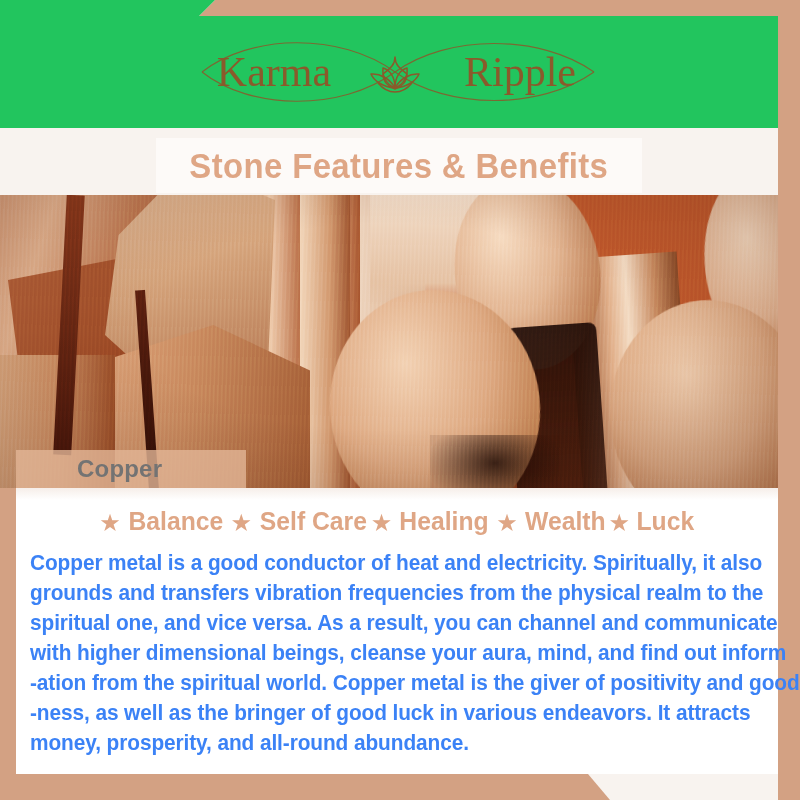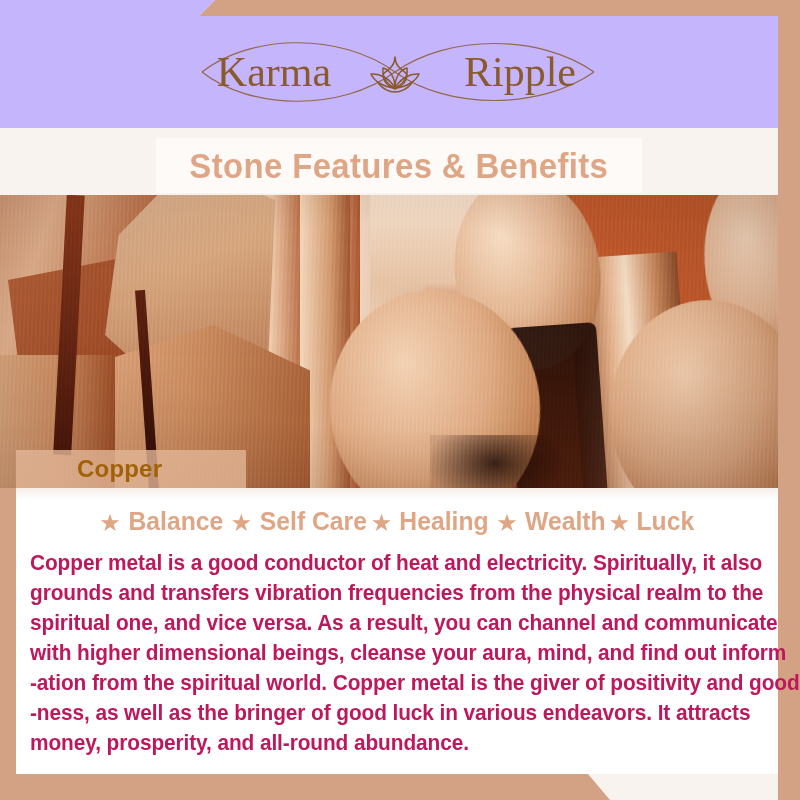--- a/index.html
+++ b/index.html
@@ -45,21 +45,21 @@
     background: #d3a183;
     clip-path: polygon(0 0, 588px 0, 610px 26px, 0 26px);
   }
 
   
   .header {
     position: absolute;
     top: 0; left: 0;
     width: 800px;
     height: 138px;
-    background: #c4b5fd;
+    background: #22c55e;
     z-index: 3;
     clip-path: polygon(0 0, 215px 0, 199px 16px, 0 16px, 0 0, 0 16px, 778px 16px, 778px 138px, 0 138px);
   }
   .logo-wrap {
     position: absolute;
     top: 26px;
     left: 50%;
     transform: translateX(-50%);
     width: 420px;
     height: 96px;
@@ -240,21 +240,21 @@
     left: 16px;
     top: 450px;
     width: 230px;
     height: 38px;
     background: rgba(226,181,150,0.80);
     z-index: 5;
     display: flex;
     align-items: center;
   }
   .caption-text {
-    color: #a16207;
+    color: #737373;
     font-size: 24px;
     font-weight: bold;
     letter-spacing: 0.2px;
     margin-left: 61px;
   }
 
   
   .content {
     position: absolute;
     left: 16px;
@@ -299,21 +299,21 @@
 
   .body-text {
     position: absolute;
     top: 60px;
     left: 14px;
     width: 744px;
     font-family: "Liberation Sans Narrow", "Liberation Sans", sans-serif;
     font-weight: bold;
     font-size: 21.5px;
     line-height: 30px;
-    color: #be185d;
+    color: #3b82f6;
     letter-spacing: -0.1px;
   }
   .body-text .ln { display: block; white-space: nowrap; transform: scaleX(0.97); transform-origin: left center; }
 </style>
 </head>
 <body>
 
 <div class="page">
 
   <div class="frame-top"></div>

